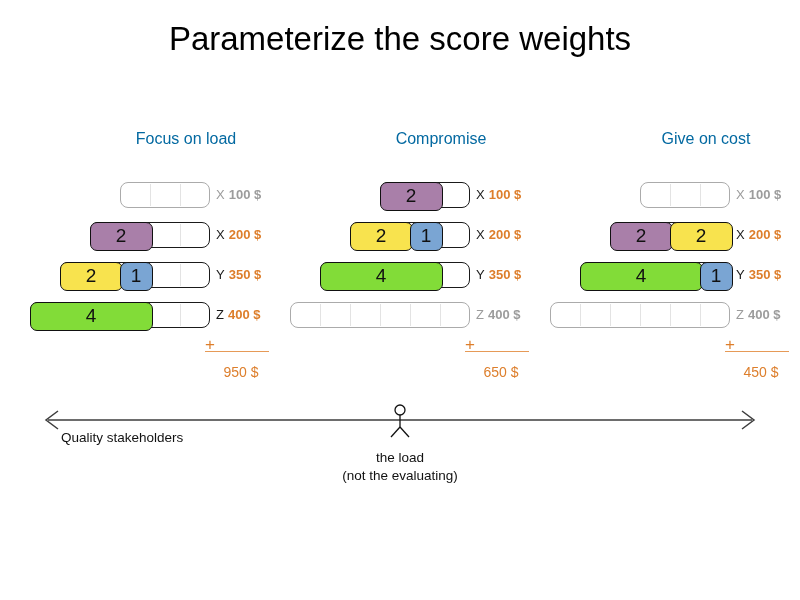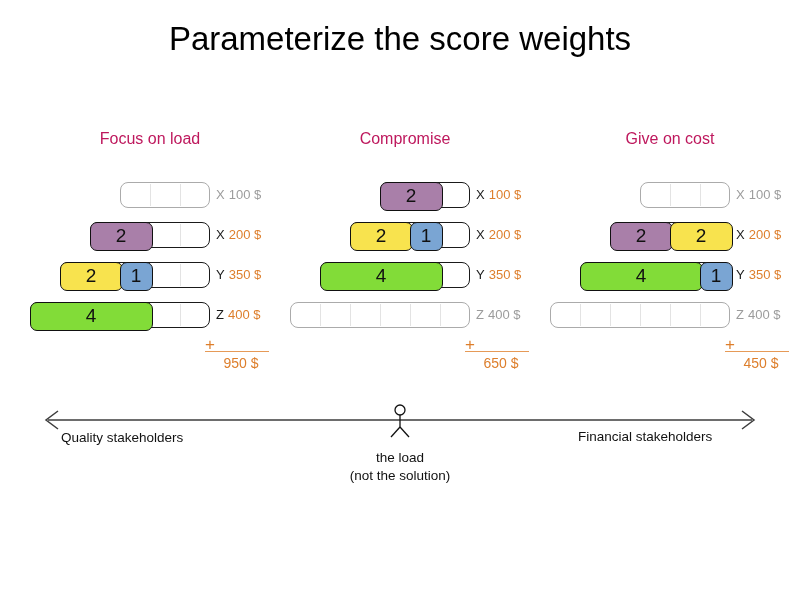--- a/index.html
+++ b/index.html
@@ -5,41 +5,41 @@
   html,body { margin:0; padding:0; background:#fff; }
   body { width:800px; height:600px; font-family:"Liberation Sans", sans-serif; }
   .canvas { position:relative; width:800px; height:600px; background:#ffffff; overflow:hidden; }
 
   .title { position:absolute; top:20px; left:0; width:800px; margin:0; text-align:center;
            font-size:33px; font-weight:400; color:#000; }
   .subtitle { position:absolute; top:70px; left:0; width:800px; margin:0; text-align:center;
               font-size:14px; color:#000; }
 
   .col-title { position:absolute; top:130px; transform:translateX(-50%);
-               font-size:16px; color:#be185d; white-space:nowrap; }
+               font-size:16px; color:#0369a1; white-space:nowrap;margin-left:36px; }
 
   .wbox { position:absolute; background:#ffffff; border-radius:8px; box-sizing:border-box; }
   .wbox.active { border:1.5px solid #1a1a1a; }
   .wbox.empty  { border:1px solid #ababab; }
   .divider { position:absolute; top:1px; bottom:1px; width:1px; background:#e3e3e3; }
 
   .block { position:absolute; top:-1.5px; height:29px; box-sizing:border-box;
            border:1.6px solid #111; border-radius:7px;
            display:flex; align-items:center; justify-content:center;
            font-size:19px; color:#111; }
 
   .rlabel { position:absolute; font-size:13px; white-space:nowrap; }
   .rlabel .letter { color:#1a1a1a; margin-right:4px; }
-  .rlabel .cost   { color:#dd7e2b; }
+  .rlabel .cost   { color:#dd7e2b;font-weight:bold; }
   .rlabel.empty .letter, .rlabel.empty .cost { color:#9c9c9c; }
 
   .total { position:absolute; height:38px; color:#dd7e2b; }
   .total .plus   { position:absolute; left:0; top:-3px; font-size:17px; }
   .total .tline  { position:absolute; left:0; right:0; top:13px; border-top:1.5px solid #e69a57; }
-  .total .tvalue { position:absolute; left:8px; right:0; top:17px; text-align:center; font-size:14px; }
+  .total .tvalue { position:absolute; left:8px; right:0; top:26px; text-align:center; font-size:14px; }
 
   .axis-svg { position:absolute; left:40px; top:400px; }
   .axline  { stroke:#3d3d3d; stroke-width:1.5; fill:none; }
   .fighead { fill:#ffffff; stroke:#111; stroke-width:1.3; }
   .figline { stroke:#111; stroke-width:1.3; }
 
   .ax-label  { position:absolute; font-size:13.5px; color:#111; white-space:nowrap; }
   .ax-center { position:absolute; left:0; width:800px; text-align:center; font-size:13.5px; color:#111; }
 </style>
 </head>
@@ -163,16 +163,15 @@
     <line class="axline" x1="8" y1="20" x2="712" y2="20"></line>
     <polyline class="axline" points="18,11 6,20 18,29"></polyline>
     <polyline class="axline" points="702,11 714,20 702,29"></polyline>
     <circle class="fighead" cx="360" cy="10" r="5"></circle>
     <line class="figline" x1="360" y1="15" x2="360" y2="27"></line>
     <line class="figline" x1="360" y1="27" x2="351" y2="37"></line>
     <line class="figline" x1="360" y1="27" x2="369" y2="37"></line>
   </svg>
 
   <div class="ax-label" style="left:61px; top:430px">Quality stakeholders</div>
-  <div class="ax-label" style="left:578px; top:429px">Financial stakeholders</div>
   <div class="ax-center" style="top:450px">the load</div>
-  <div class="ax-center" style="top:468px">(not the solution)</div>
+  <div class="ax-center" style="top:468px">(not the evaluating)</div>
 </div>
 
 </body></html>

